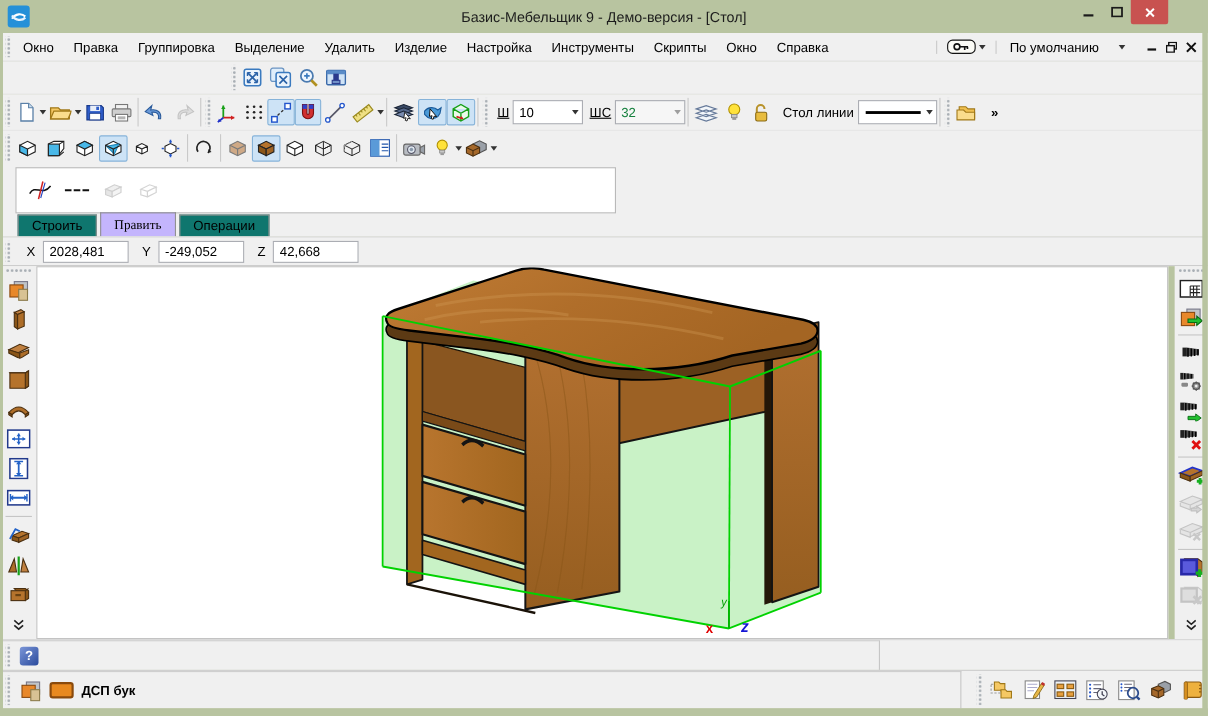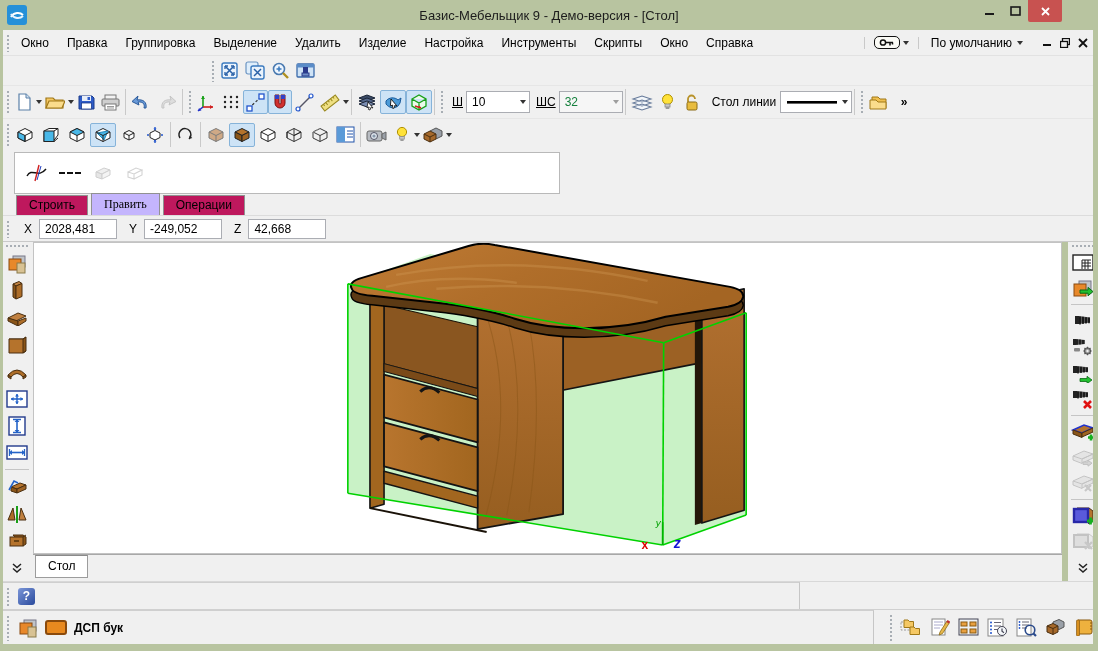--- a/index.html
+++ b/index.html
@@ -18,41 +18,41 @@
 
   
   .menubar { height:26px; background:#f0f0f0; display:flex; align-items:center; padding-left:3px; border-bottom:1px solid #e2e2e2; }
   .vhandle { width:5px; align-self:stretch; margin:3px 2px; background-image:radial-gradient(#a8aeb4 1px, transparent 1.3px); background-size:4px 4px; background-position:1px 1px; }
   .mitem { padding:4px 9px; cursor:default; }
   .mright { margin-left:auto; display:flex; align-items:center; gap:4px; padding-right:6px; }
   .sep { width:1px; align-self:stretch; margin:3px 2px; background:#c9c9c9; }
   .keybtn { display:flex; align-items:center; gap:3px; padding:1px 3px; }
   .keycap { border:1.5px solid #111; border-radius:5px; padding:1px 4px; background:#fbfbf6; display:flex; align-items:center; }
   .dar { width:0; height:0; border-left:3.5px solid transparent; border-right:3.5px solid transparent; border-top:4px solid #333; display:inline-block; }
-  .profile { display:flex; align-items:center; gap:5px; padding:2px 6px; }
+  .profile { display:flex; align-items:center; gap:18px; padding:2px 6px; }
   .mdi { display:flex; gap:8px; align-items:center; padding:0 4px 0 10px; font-weight:bold; }
 
   
   .tbar { background:#f0f0f0; display:flex; align-items:center; padding-left:3px; }
   .row-a { height:30px; border-bottom:1px solid #e6e6e6; }
   .row-b { height:33px; border-bottom:1px solid #e6e6e6; }
   .row-c { height:31px; }
   .ti { min-width:24px; height:24px; padding:0 2px; display:flex; align-items:center; justify-content:center; border:1px solid transparent; border-radius:2px; }
   .ti.sel { background:#cde3f6; border-color:#86b3d9; }
   .ti.dis { opacity:.55; }
   .tlabel { padding:0 3px 0 6px; text-decoration:underline; }
   .combo { display:flex; align-items:center; justify-content:space-between; border:1px solid #abadb3; background:#fff; height:22px; padding:2px 3px 2px 5px; }
   .combo.dis { color:#15803d; background:#f6f6f6; }
   .tin { border:1px solid #abadb3; background:#fff; height:20px; padding:2px 5px; display:flex; align-items:center; }
 
   
   .toolpanel { background:#f0f0f0; padding:2px 0 0 3px; }
   .tp-box { margin-left:11px; width:546px; height:42px; background:#fff; border:1px solid #b9b9b9; display:flex; align-items:center; gap:4px; padding-left:8px; }
   .tabsrow { height:21px; display:flex; align-items:flex-end; padding-left:13px; }
-  .tab { border:1px solid #919191; border-bottom:none; background:#be185d; padding:2px 12px 3px; margin-right:3px; font-size:12px; }
+  .tab { border:1px solid #919191; border-bottom:none; background:#0f766e; padding:2px 12px 3px; margin-right:3px; font-size:12px; }
   .tab.active { background:#c4b5fd; padding-top:3px;font-family:Liberation Serif, serif; }
 
   
   .coordrow { height:27px; background:#f0f0f0; display:flex; align-items:center; gap:6px; padding-left:3px; border-top:1px solid #dcdcdc; border-bottom:1px solid #c9c9c9; }
   .clabel { padding:0 1px 0 6px; }
 
   
   .main { height:339px; display:flex; background:#f0f0f0; }
   .rail { width:33px; background:#f0f0f0; display:flex; flex-direction:column; align-items:center; padding-top:2px; }
   .hhandle { height:4px; width:24px; margin-bottom:2px; background-image:radial-gradient(#a8aeb4 1px, transparent 1.3px); background-size:4px 4px; }
@@ -682,23 +682,20 @@
           </g>
 
           <g font-family="Liberation Sans, sans-serif">
             <line x1="625" y1="303" x2="625" y2="280" stroke="#00b400" stroke-width="1.6"></line>
             <text x="618" y="284" fill="#00a000" font-size="10" font-style="italic">y</text>
             <text x="604" y="307" fill="#e00000" font-size="12" font-weight="bold">x</text>
             <text x="636" y="306" fill="#1515d5" font-size="14" font-weight="bold" font-style="italic">z</text>
           </g>
         </svg>
       </div>
-      <div class="docstrip">
-        <div class="doctab">Стол</div>
-      </div>
     </div>
 
     <div class="sagegap"></div>
 
     <div class="rail railR">
       <div class="hhandle"></div>
       <div class="ti">
           <svg width="22" height="17" viewBox="0 0 22 17">
             <rect x="1" y="1" width="20" height="15" fill="#fff" stroke="#222" stroke-width="1.4"></rect>
             <path d="M10,6 h9 M10,9 h9 M10,12 h9 M10,6 v9 M13,6 v9 M16,6 v9" stroke="#222"></path>

